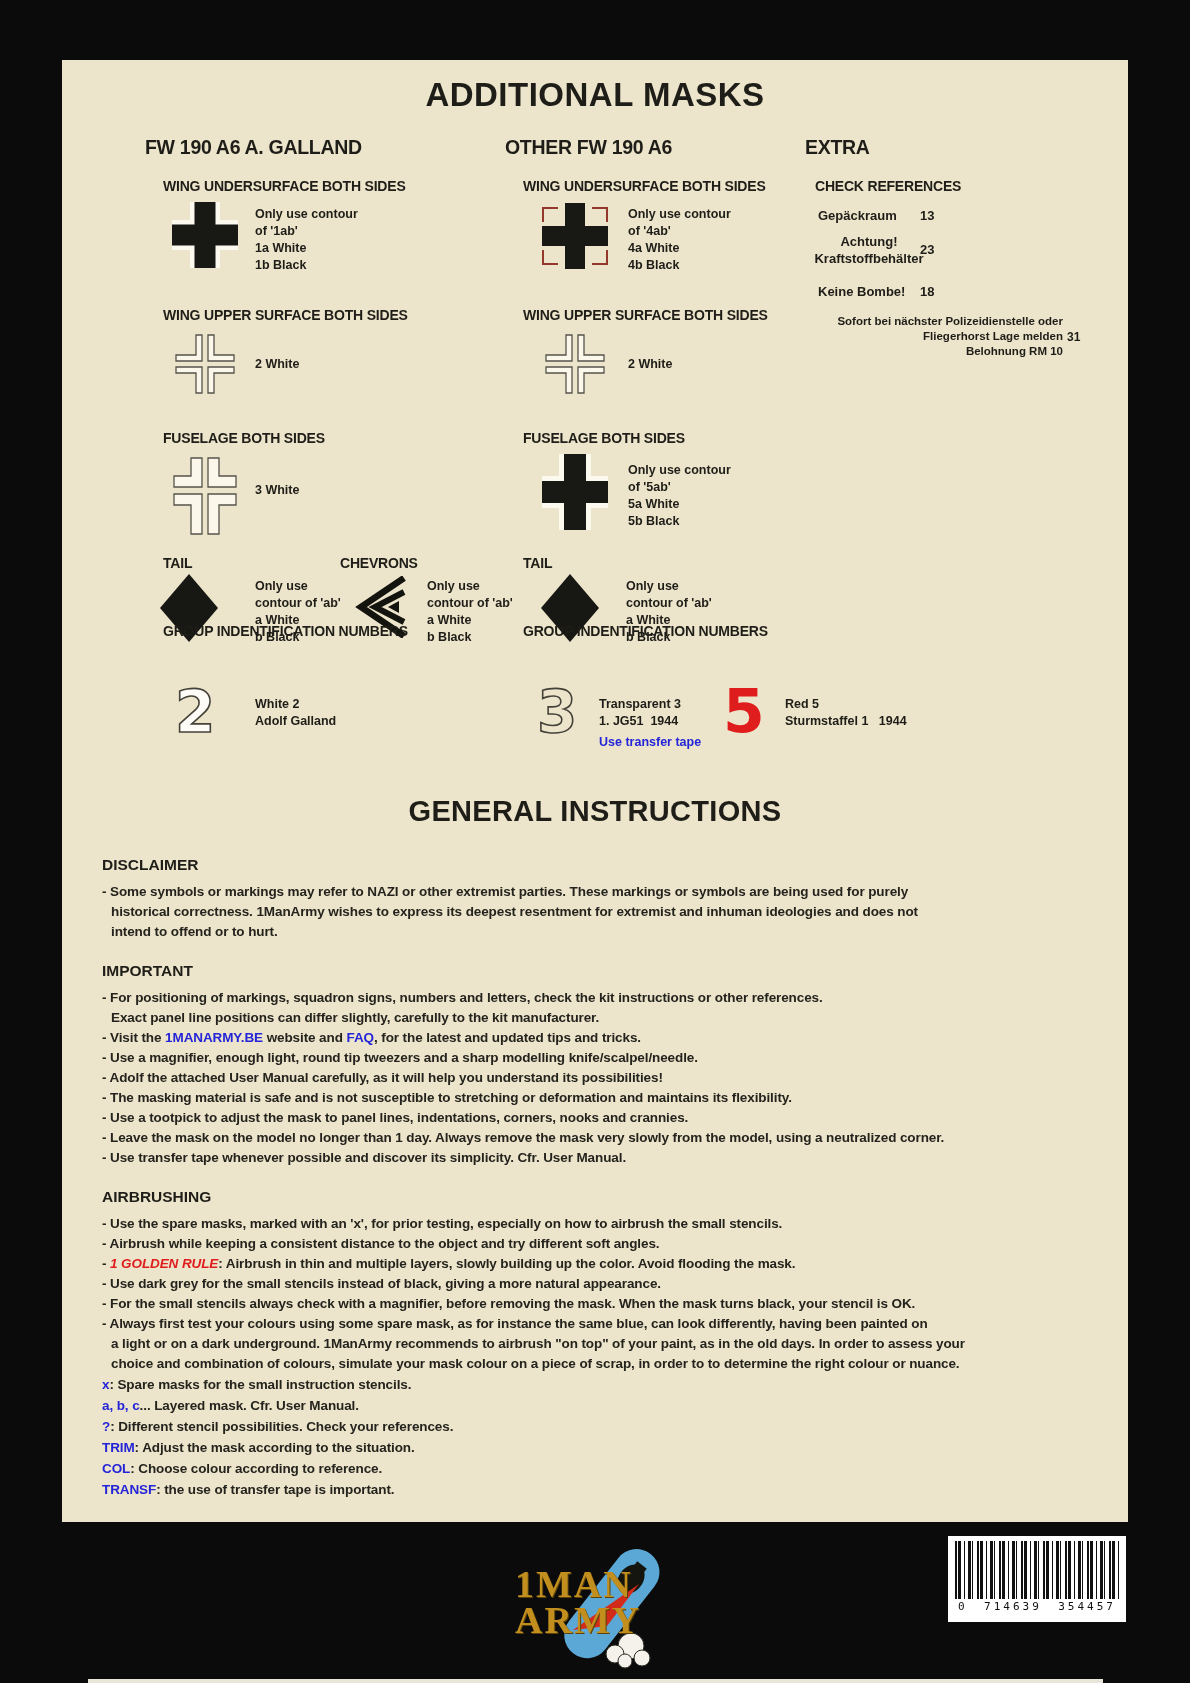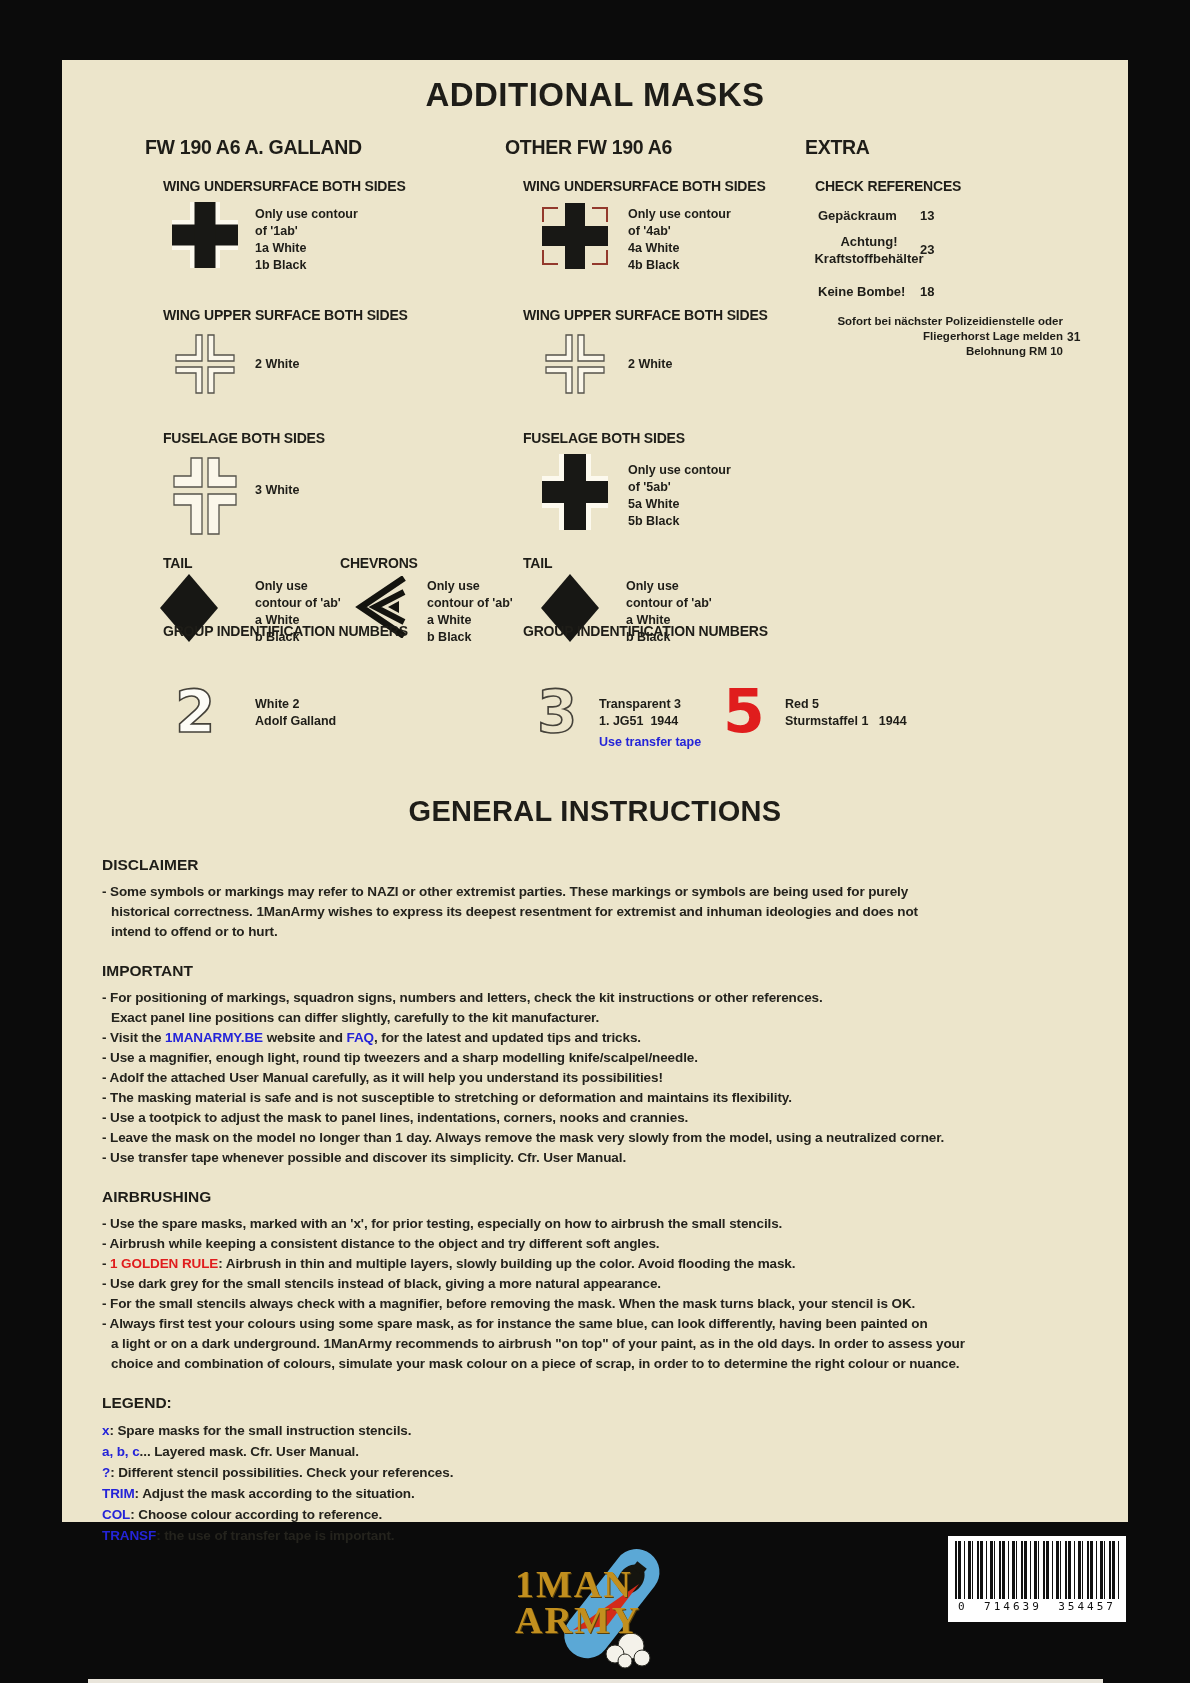--- a/index.html
+++ b/index.html
@@ -14,21 +14,21 @@
   .page{position:absolute;left:62px;top:60px;width:1066px;height:1462px;background:var(--paper);}
   .main-title{position:absolute;top:16px;left:0;width:100%;text-align:center;
     font-size:33px;font-weight:bold;letter-spacing:.5px;color:var(--ink);}
   .col{position:absolute;top:76px;}
   .col-title{position:absolute;left:0;top:0;font-size:19.5px;font-weight:bold;letter-spacing:-.3px;white-space:nowrap;}
   .sec-h{position:absolute;font-size:14px;font-weight:bold;letter-spacing:-.2px;white-space:nowrap;}
   .icon{position:absolute;}
   .cap{position:absolute;font-size:12.5px;font-weight:bold;line-height:17px;white-space:nowrap;}
   .cap .blue{color:var(--blue);}
   .blue{color:var(--blue);}
-  .redtx{color:var(--red);}
+  .redtx{color:var(--red);font-style:italic;}
   .gnum{position:absolute;}
   
   .ref-label{position:absolute;font-size:13px;font-weight:bold;white-space:nowrap;text-align:right;}
   .ref-num{position:absolute;font-size:13px;font-weight:bold;}
   .notice{position:absolute;font-size:11.5px;font-weight:bold;line-height:15px;width:250px;text-align:center;white-space:nowrap;}
   
   .instructions{position:absolute;left:0;top:735px;width:100%;}
   .ins-title{text-align:center;font-size:29px;font-weight:bold;letter-spacing:.3px;}
   .ins-body{margin:12px 25px 0 40px;}
   .ins-h{font-size:15.5px;font-weight:bold;margin:20px 0 8px;}
@@ -258,21 +258,20 @@
       <div class="ln">- Use the spare masks, marked with an 'x', for prior testing, especially on how to airbrush the small stencils.</div>
       <div class="ln">- Airbrush while keeping a consistent distance to the object and try different soft angles.</div>
       <div class="ln"><span>- </span><span class="redtx">1 GOLDEN RULE</span><span>: Airbrush in thin and multiple layers, slowly building up the color. Avoid flooding the mask.</span></div>
       <div class="ln">- Use dark grey for the small stencils instead of black, giving a more natural appearance.</div>
       <div class="ln">- For the small stencils always check with a magnifier, before removing the mask. When the mask turns black, your stencil is OK.</div>
       <div class="ln">- Always first test your colours using some spare mask, as for instance the same blue, can look differently, having been painted on</div>
       <div class="ln cont">a light or on a dark underground. 1ManArmy recommends to airbrush "on top" of your paint, as in the old days. In order to assess your</div>
       <div class="ln cont">choice and combination of colours, simulate your mask colour on a piece of scrap, in order to to determine the right colour or nuance.</div>
 
       <div class="lg">
-        <div class="ins-h">LEGEND:</div>
         <div class="ln"><span class="blue">x</span><span>: Spare masks for the small instruction stencils.</span></div>
         <div class="ln"><span class="blue">a, b, c</span><span>... Layered mask. Cfr. User Manual.</span></div>
         <div class="ln"><span class="blue">?</span><span>: Different stencil possibilities. Check your references.</span></div>
         <div class="ln"><span class="blue">TRIM</span><span>: Adjust the mask according to the situation.</span></div>
         <div class="ln"><span class="blue">COL</span><span>: Choose colour according to reference.</span></div>
         <div class="ln"><span class="blue">TRANSF</span><span>: the use of transfer tape is important.</span></div>
       </div>
 
     </div>
   </div>

